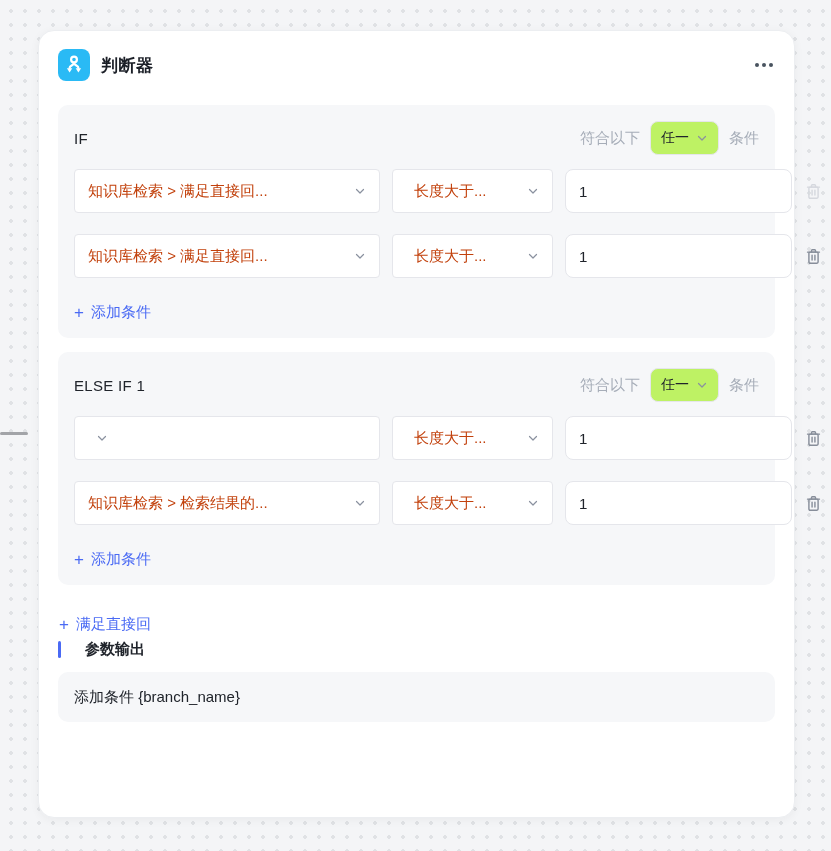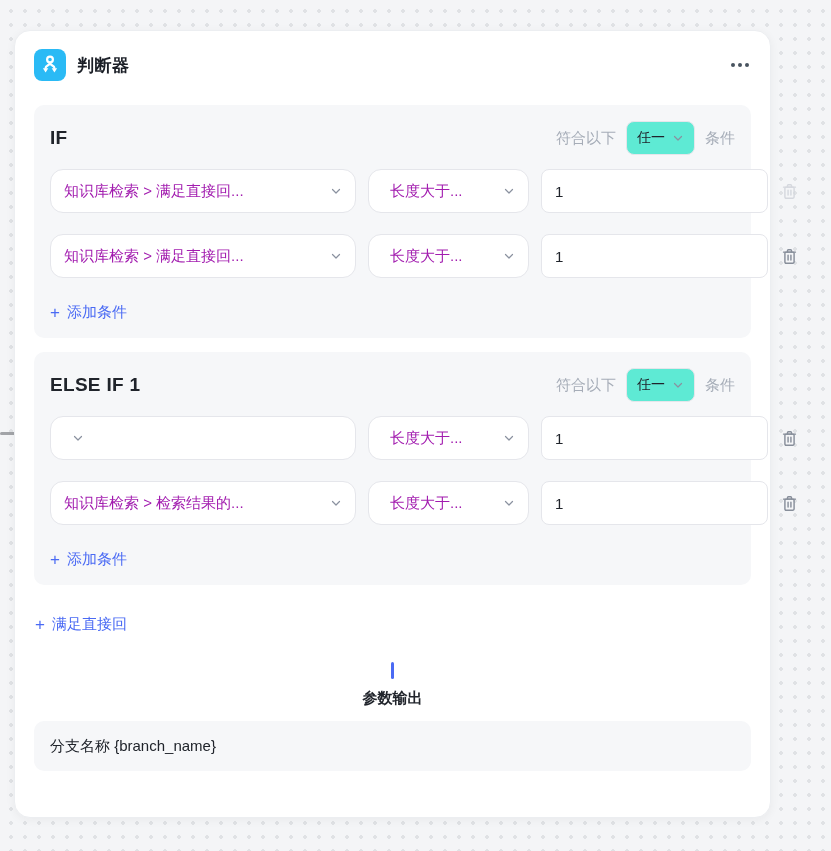--- a/index.html
+++ b/index.html
@@ -17,21 +17,21 @@
   .connector-line {
     position: absolute;
     left: 0; top: 432px;
     width: 28px; height: 3px;
     background: #a2a4a8;
     border-radius: 2px;
   }
 
   .card {
     position: absolute;
-    left: 14px; top: 30px;
+    left: 38px; top: 30px;
     width: 757px; height: 788px;
     background: #ffffff;
     border: 1px solid #eceef1;
     border-radius: 16px;
     box-shadow: 0 2px 10px rgba(31, 35, 41, 0.05);
     padding: 18px 19px;
   }
 
   
   .card-header {
@@ -73,39 +73,39 @@
     border-radius: 10px;
     padding: 16px;
     margin-bottom: 14px;
   }
   .branch-head {
     display: flex;
     align-items: center;
     margin-bottom: 14px;
   }
   .branch-label {
-    font-size: 19px;
-    font-weight: 700;
+    font-size: 15px;
+    font-weight: 400;
     color: #20242b;
     letter-spacing: 0.3px;
   }
   .match-group {
     margin-left: auto;
     display: flex;
     align-items: center;
     gap: 10px;
     font-family: Liberation Mono, monospace;
   }
   .muted {
     color: #a6adb8;
     font-size: 15px;
   }
   .mini-select {
     height: 34px;
-    background: #5eead4;
+    background: #bef264;
     border: 1px solid #e5e6eb;
     border-radius: 8px;
     display: flex; align-items: center;
     padding: 0 10px;
     gap: 7px;
     font-size: 14px;
     color: #20242b;
     cursor: pointer;
   }
   .chev { display: inline-flex; }
@@ -114,26 +114,26 @@
   .cond-row {
     display: flex;
     align-items: center;
     gap: 12px;
     margin-bottom: 21px;
   }
   .sel {
     height: 44px;
     background: #ffffff;
     border: 1px solid #e5e6eb;
-    border-radius: 13px;
+    border-radius: 4px;
     display: flex;
     align-items: center;
     padding: 0 13px;
     font-size: 15px;
-    color: #a21caf;
+    color: #c2410c;
     cursor: pointer;
     overflow: hidden;
   }
   .sel .sel-text {
     flex: 1 1 auto;
     white-space: nowrap;
     overflow: hidden;
   }
   .sel .chev { margin-left: 8px; flex: 0 0 auto; }
   .sel-variable { flex: 0 0 306px; }
@@ -177,25 +177,24 @@
   .else-panel {
     padding: 18px 16px;
   }
 
   .add-branch {
     margin: 16px 0 0 1px;
   }
 
   
   .output-header {
-    margin-top: 28px;
-    display: flex;
-    align-items: center;
-    gap: 10px;
-    flex-direction: column;
+    margin-top: 6px;
+    display: flex;
+    align-items: center;
+    gap: 24px;
   }
   .output-bar {
     width: 3px; height: 17px;
     background: #4a6af4;
     border-radius: 2px;
   }
   .output-title {
     font-size: 15px;
     font-weight: 700;
     color: #20242b;
@@ -412,16 +411,16 @@
     <span class="plus">+</span>
     <span>满足直接回</span>
   </div>
 
   
   <div class="output-header">
     <span class="output-bar"></span>
     <span class="output-title">参数输出</span>
   </div>
   <div class="output-row">
-    <span>分支名称 {branch_name}</span>
+    <span>添加条件 {branch_name}</span>
   </div>
 
 </div>
 
 </body></html>

